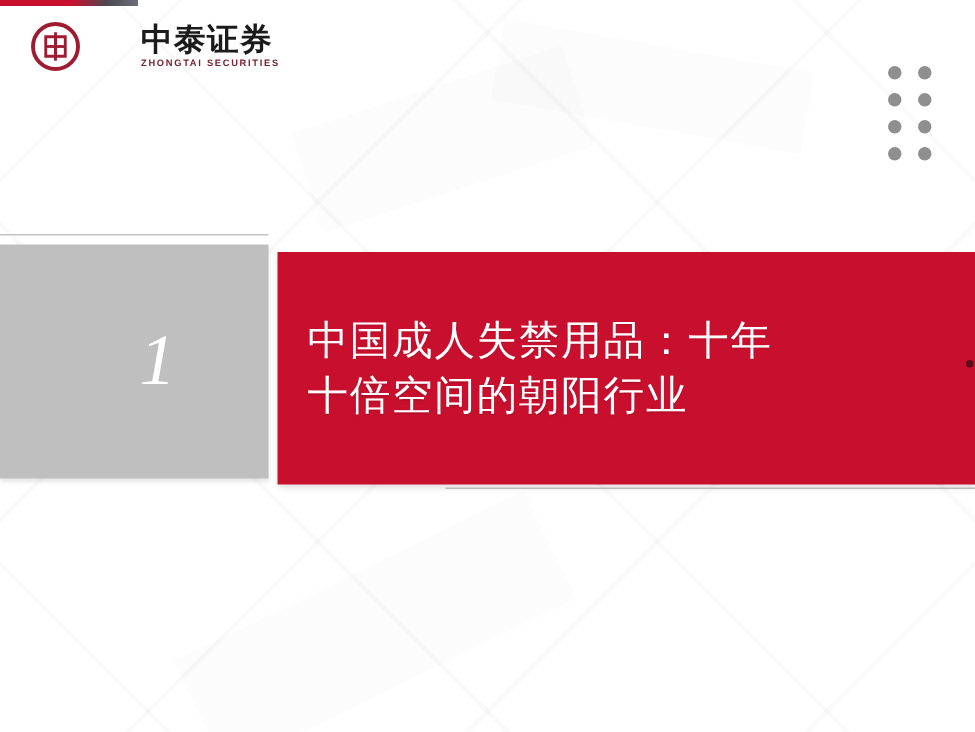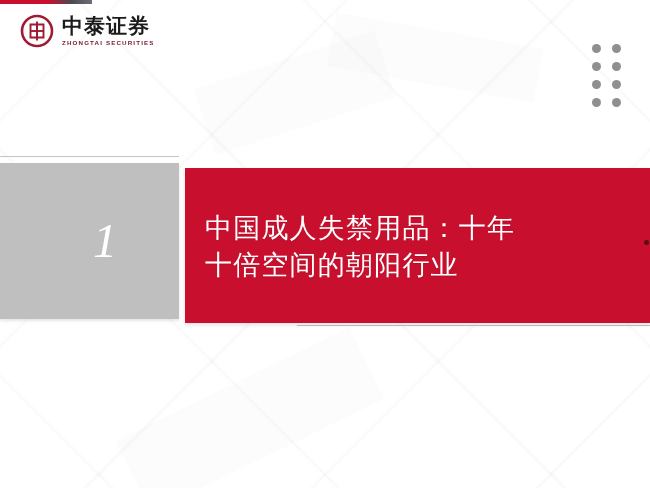--- a/index.html
+++ b/index.html
@@ -56,21 +56,21 @@
 
   
   .logo-block {
     position: absolute;
     left: 20px; top: 14px;
     display: flex;
     align-items: center;
     gap: 8px;
   }
   .logo-mark { width: 34px; height: 34px; display: block; }
-  .logo-words { display: flex; flex-direction: column; line-height: 1; }
+  .logo-words { display: flex; flex-direction: column; line-height: 1; margin-left: 32px; }
   .logo-cn {
     font-family: "DejaVu Sans", "Liberation Sans", sans-serif;
     font-size: 21px;
     font-weight: 700;
     color: #1b1b1b;
     letter-spacing: 1px;
   }
   .logo-en {
     font-family: "Liberation Sans", sans-serif;
     font-size: 6.2px;

